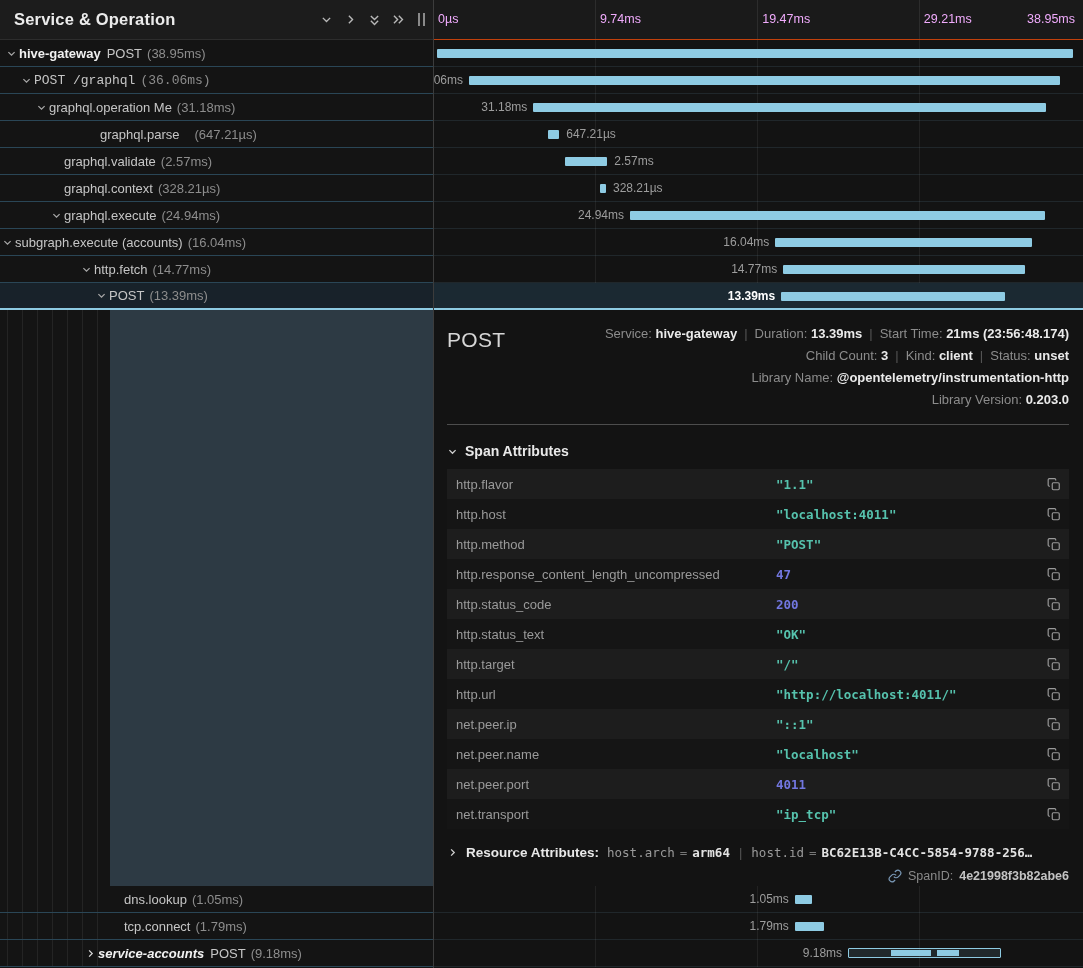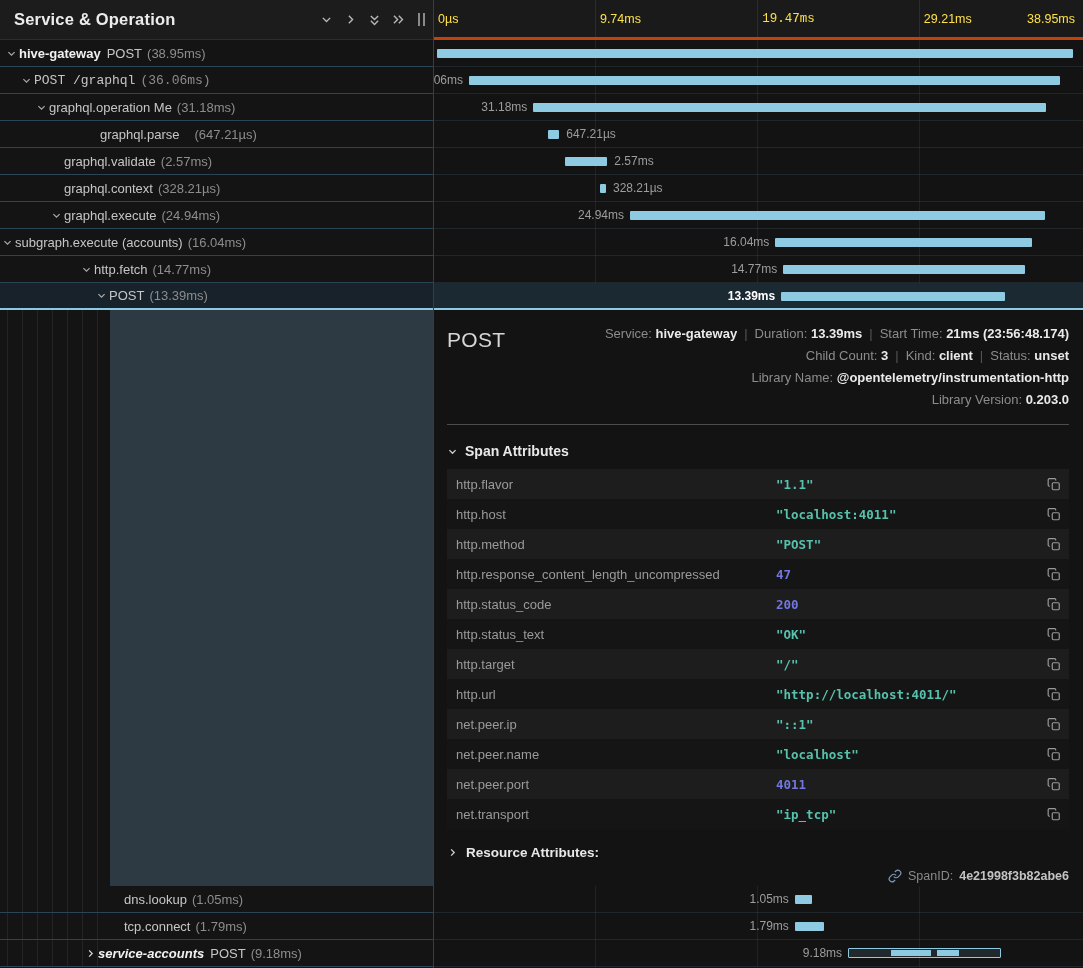--- a/index.html
+++ b/index.html
@@ -31,21 +31,21 @@
   .tree-row .svc.italic { font-style:italic; }
   .tree-row .dur { color:#8d8d8d; margin-left:5px; }
   .left-lower { position:relative; flex:none; }
   .guides { position:absolute; inset:0; pointer-events:none; }
   .guides i { position:absolute; top:0; bottom:0; width:1px; background:#242424; }
   .left-detail { height:576px; position:relative; }
   .detail-block { position:absolute; left:110px; right:0; top:0; bottom:0; background:#2d3a44; }
   .left-lower .tree-row { background:transparent; position:relative; z-index:1;align-items:center; }
   
   .right { flex:1; display:flex; flex-direction:column; background:#131313; min-width:0; }
-  .time-header { height:40px; background:#1a1a1a; border-bottom:3px solid #c2410c; position:relative; font-size:12.5px; color:#fde047; }
+  .time-header { height:40px; background:#1a1a1a; border-bottom:1px solid #c2410c; position:relative; font-size:12.5px; color:#f0abfc; }
   .vline { position:absolute; top:0; bottom:0; width:1px; background:#2c2c2c; pointer-events:none; }
   .tick { position:absolute; top:12px; white-space:nowrap; }
   .time-rows { position:relative; }
   .time-row { height:27px; position:relative; border-bottom:1px solid rgba(110,160,190,.14); overflow:hidden; }
   .time-row.selected { background:#1b2932; border-bottom:2px solid #8ecbe3; }
   .bar { position:absolute; top:9px; height:9px; background:#8ecbe3; border-radius:1px; cursor:pointer; }
   .bar.outlined { background:rgba(142,203,227,.12); border:1px solid #8ecbe3; top:8px; height:10px; }
   .bar .seg { position:absolute; top:1px; bottom:1px; background:#8ecbe3; }
   .tlabel { position:absolute; top:6px; font-size:12px; color:#9d9d9d; white-space:nowrap; }
   .tlabel.sel { color:#ffffff; font-weight:700; }
@@ -232,21 +232,21 @@
         </div>
     </div>
   </div>
 
   <div class="right">
     <div class="time-header" id="time-header">
         <div class="tick" style="left: 4px;">0µs</div>
         <div class="vline" style="left: 24.8%;"></div>
         <div class="tick" style="left: calc(24.8% + 5px);">9.74ms</div>
         <div class="vline" style="left: 49.8%;"></div>
-        <div class="tick" style="left: calc(49.8% + 5px); font-family: Liberation Mono, monospace;">19.47ms</div>
+        <div class="tick" style="left: calc(49.8% + 5px);">19.47ms</div>
         <div class="vline" style="left: 74.7%;"></div>
         <div class="tick" style="left: calc(74.7% + 5px);">29.21ms</div>
         <div class="tick" style="right: 8px;">38.95ms</div>
       </div>
     <div class="time-rows" id="time-top">
         <div class="vline" style="left: 24.8%; background: rgb(34, 34, 34);"></div>
         <div class="vline" style="left: 49.8%; background: rgb(34, 34, 34);"></div>
         <div class="vline" style="left: 74.7%; background: rgb(34, 34, 34);"></div>
         <div class="time-row">
           <div class="bar" style="left: 0.5%; width: 97.9%;"></div>
@@ -426,20 +426,21 @@
                 <path d="M5 15H4a2 2 0 0 1-2-2V4a2 2 0 0 1 2-2h9a2 2 0 0 1 2 2v1"></path>
               </svg>
             </div>
           </div>
         </div>
       <div class="res-row">
         <svg width="11" height="11" viewBox="0 0 16 16" fill="none" stroke="#cfcfcf" stroke-width="1.9">
             <path d="M6 3.5l4.5 4.5L6 12.5"></path>
           </svg>
         <span class="res-title">Resource Attributes:</span>
+        <span id="res-pairs"><span class="res-pair"><span class="k">host.arch</span><span class="eq">=</span><span class="v">arm64</span></span><span class="res-sep">|</span><span class="res-pair"><span class="k">host.id</span><span class="eq">=</span><span class="v">BC62E13B-C4CC-5854-9788-256…</span></span></span>
       </div>
       <div class="spanid-row">
         <svg width="14" height="14" viewBox="0 0 24 24" fill="none" stroke="#7b9ab8" stroke-width="2">
             <path d="M10 13a5 5 0 0 0 7.54.54l3-3a5 5 0 0 0-7.07-7.07l-1.72 1.71"></path>
             <path d="M14 11a5 5 0 0 0-7.54-.54l-3 3a5 5 0 0 0 7.07 7.07l1.71-1.71"></path>
           </svg>
         <span>SpanID:</span>
         <span class="id">4e21998f3b82abe6</span>
       </div>
     </div>

